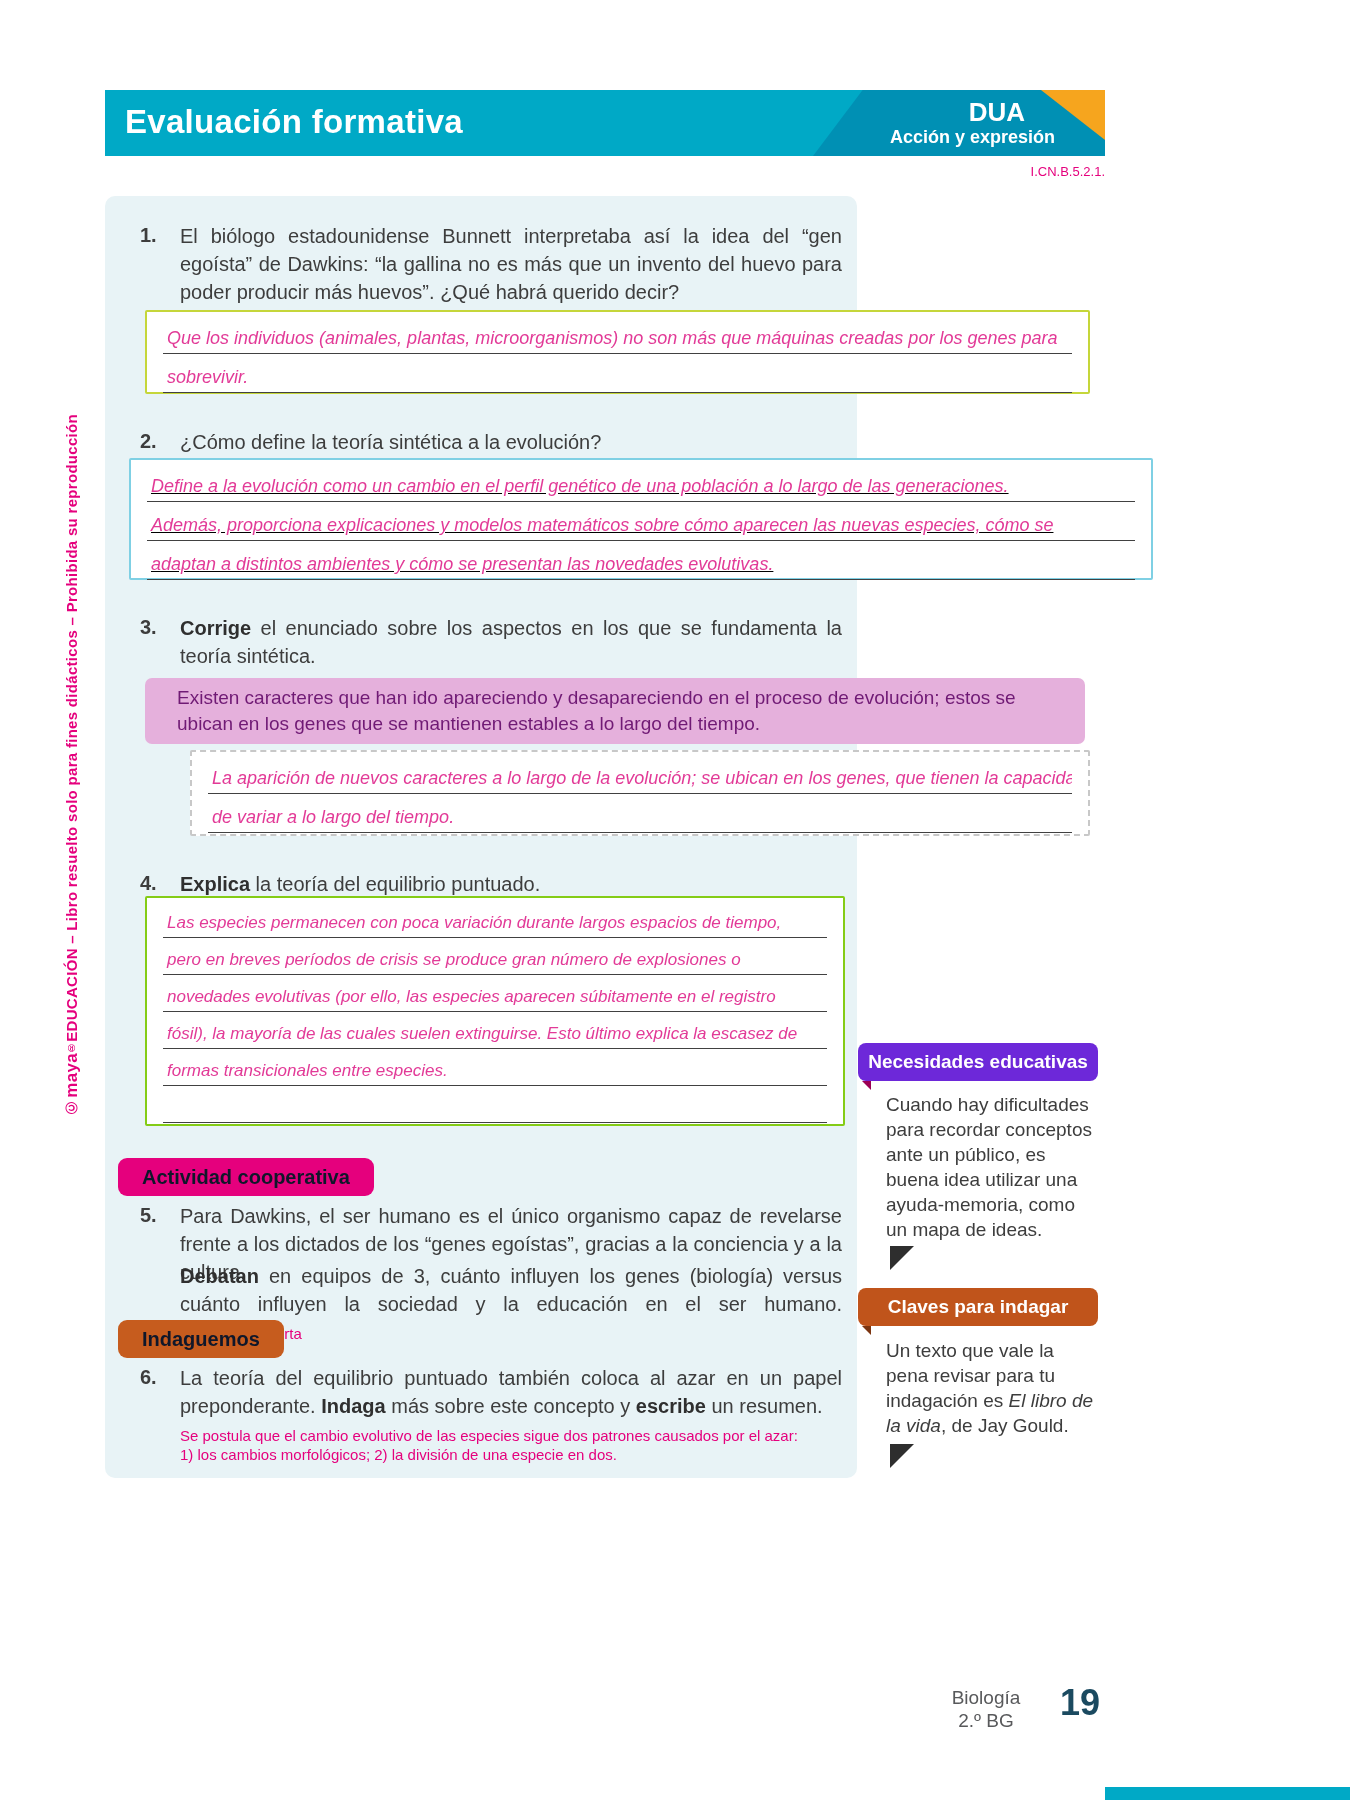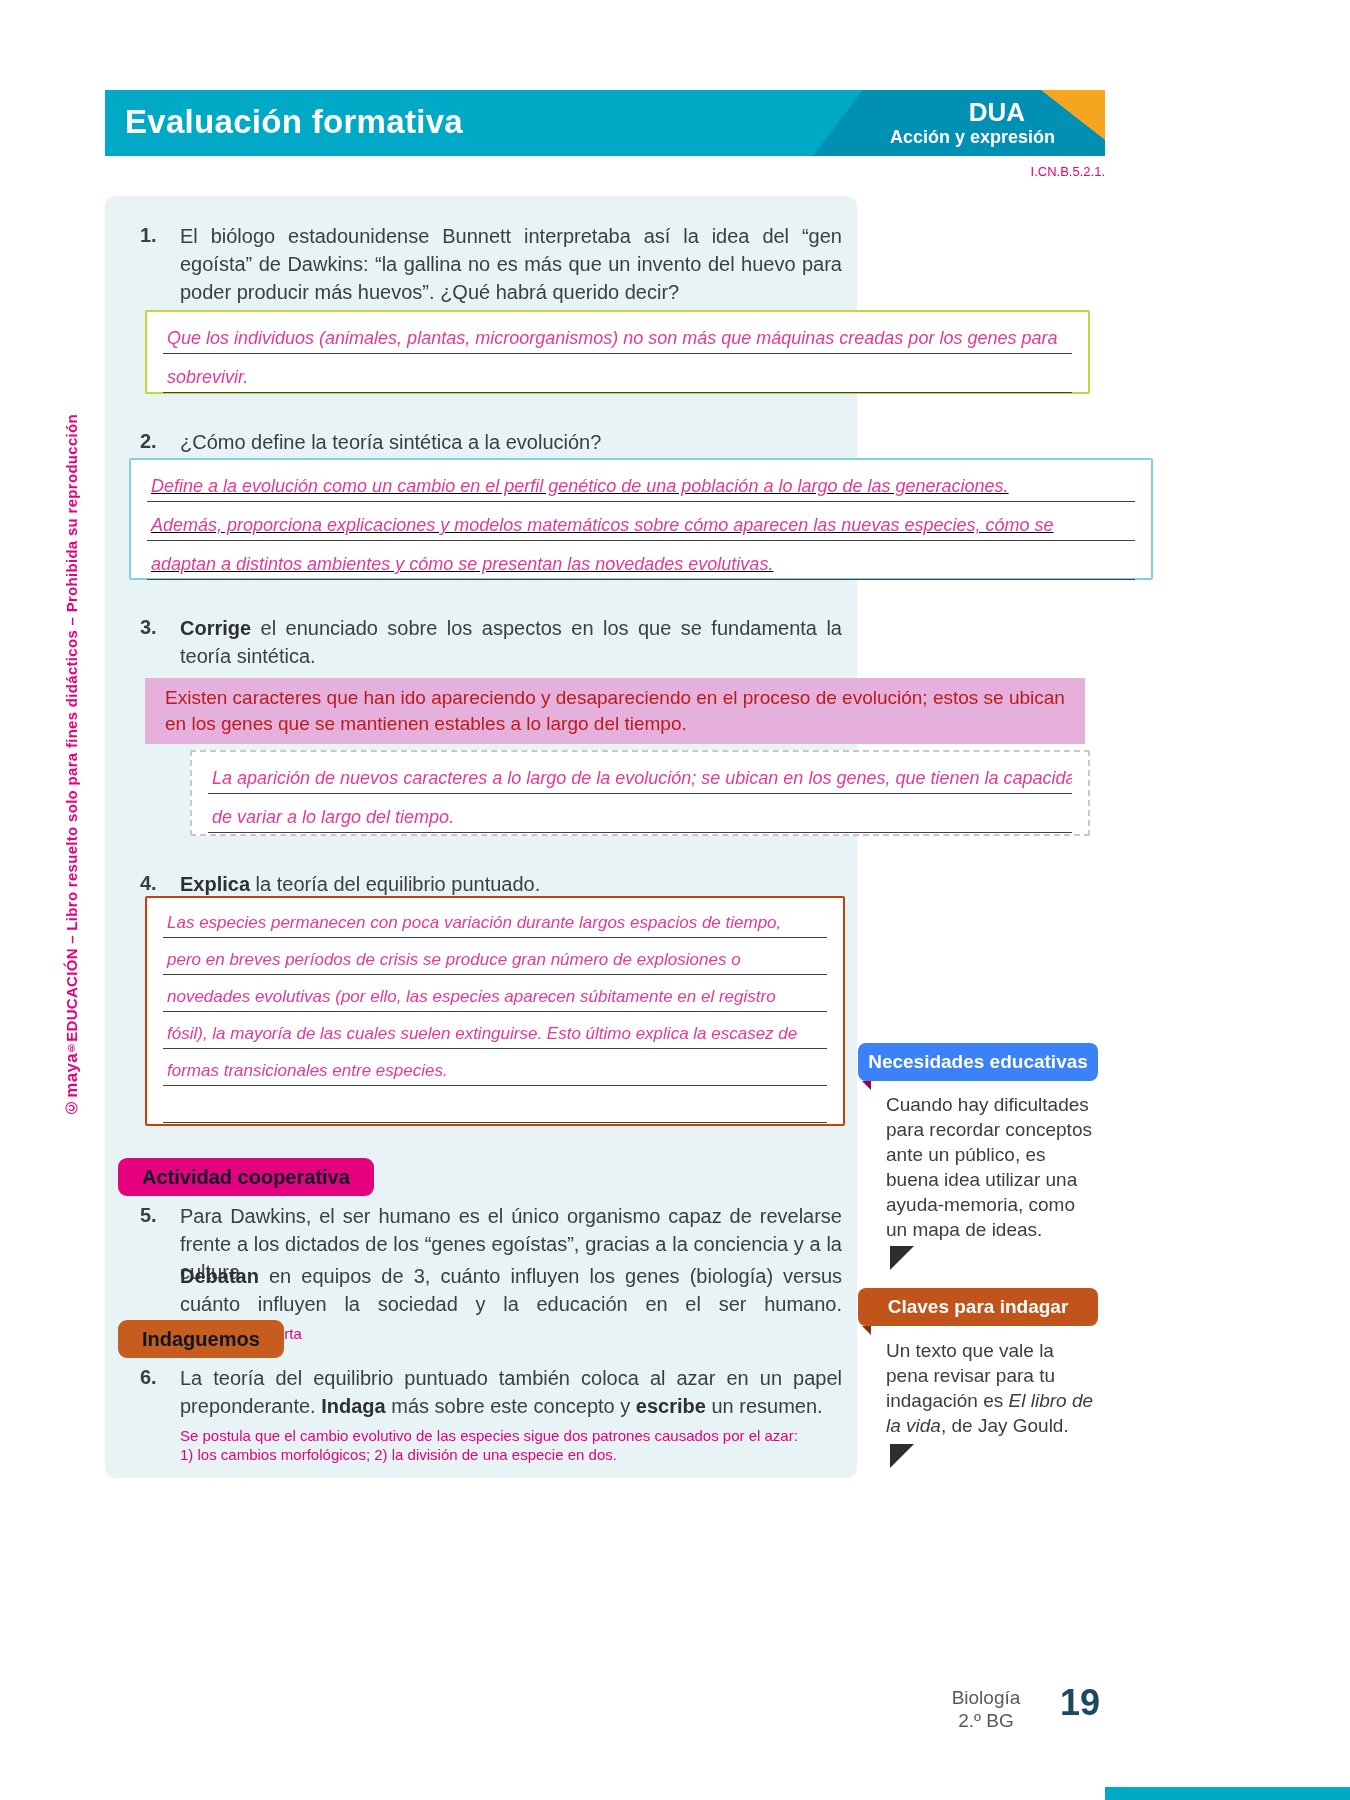--- a/index.html
+++ b/index.html
@@ -36,42 +36,42 @@
   
   .q-num{position:absolute;left:140px;width:34px;font-size:20px;font-weight:bold;color:#3d3d3d;}
   .q-text{position:absolute;left:180px;width:662px;font-size:20px;line-height:28px;
           color:#3d3d3d;text-align:justify;}
   .q-text b{color:#2f2f2f;}
 
   
   .abox{position:absolute;background:#fff;border-radius:2px;padding:3px 16px 0;box-sizing:border-box;}
   .abox.lime{border:2px solid #c5d63a;}
   .abox.blue{border:2px solid #7fd0e4;}
-  .abox.amber{border:2px solid #c2410c;}
+  .abox.amber{border:2px solid #84cc16;}
   .abox.dashed{border:2px dashed #c8c8c8;border-radius:2px;background:#ffffff;}
   .hw-line{height:38px;border-bottom:1.5px solid #414141;display:flex;align-items:flex-end;overflow:hidden;}
   .hw{font-style:italic;color:#e23a97;font-size:18px;padding:0 0 4px 4px;white-space:nowrap;}
   .abox.q4 .hw-line{height:36px;}
   .abox.q4 .hw{font-size:17px;}
 
   
   .stmt{position:absolute;left:145px;top:678px;width:940px;height:66px;background:#e5b0dc;
-        border-radius:0;padding:7px 20px;font-size:19px;line-height:26px;color:#b91c1c;
+        border-radius:7px;padding:7px 32px;font-size:19px;line-height:26px;color:#701a75;
         box-sizing:border-box;}
 
   
   .ribbon{position:absolute;height:38px;line-height:38px;color:#0f172a;font-weight:bold;
           font-size:20px;padding:0 24px;border-radius:9px;}
   .ribbon.magenta{background:#e5007d;}
   .ribbon.rust{background:#c65c1e;}
 
   
   .sbadge{position:absolute;width:240px;height:38px;line-height:38px;text-align:center;
           color:#fff;font-weight:bold;font-size:19px;border-radius:8px;}
-  .sbadge.magenta{background:#3b82f6;}
+  .sbadge.magenta{background:#6d28d9;}
   .sbadge.rust{background:#c0541b;}
   .fold{position:absolute;left:4px;top:100%;width:0;height:0;
         border-left:9px solid transparent;}
   .fold.magenta{border-top:9px solid #9b0055;}
   .fold.rust{border-top:9px solid #7c3511;}
   .stext{position:absolute;width:214px;font-size:19px;line-height:25px;color:#3d3d3d;}
   .tail{position:absolute;width:0;height:0;border-top:24px solid #2e2e2e;
         border-right:24px solid transparent;}
 
   .note-pink{font-size:15px;color:#e5007d;white-space:nowrap;}

